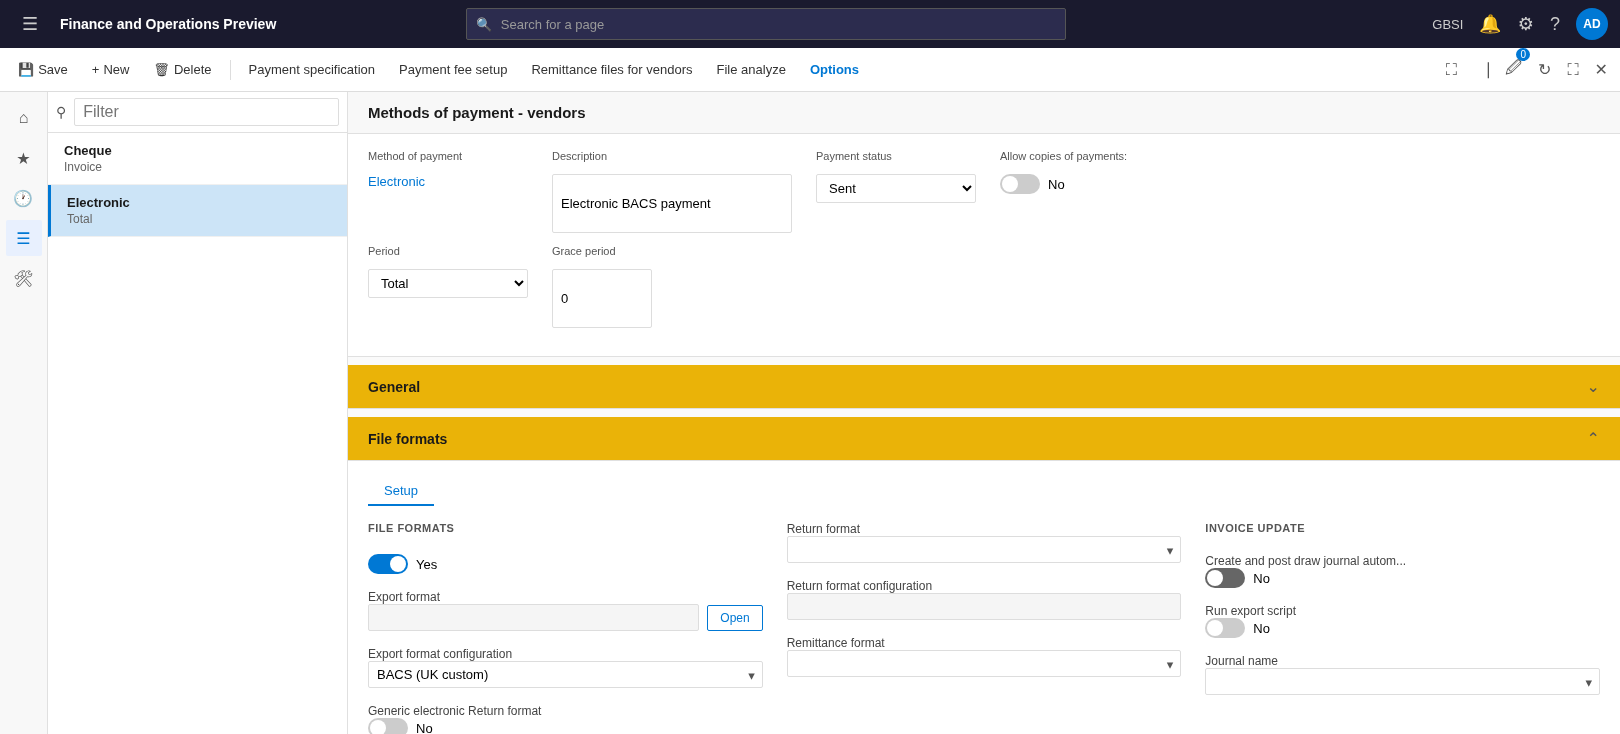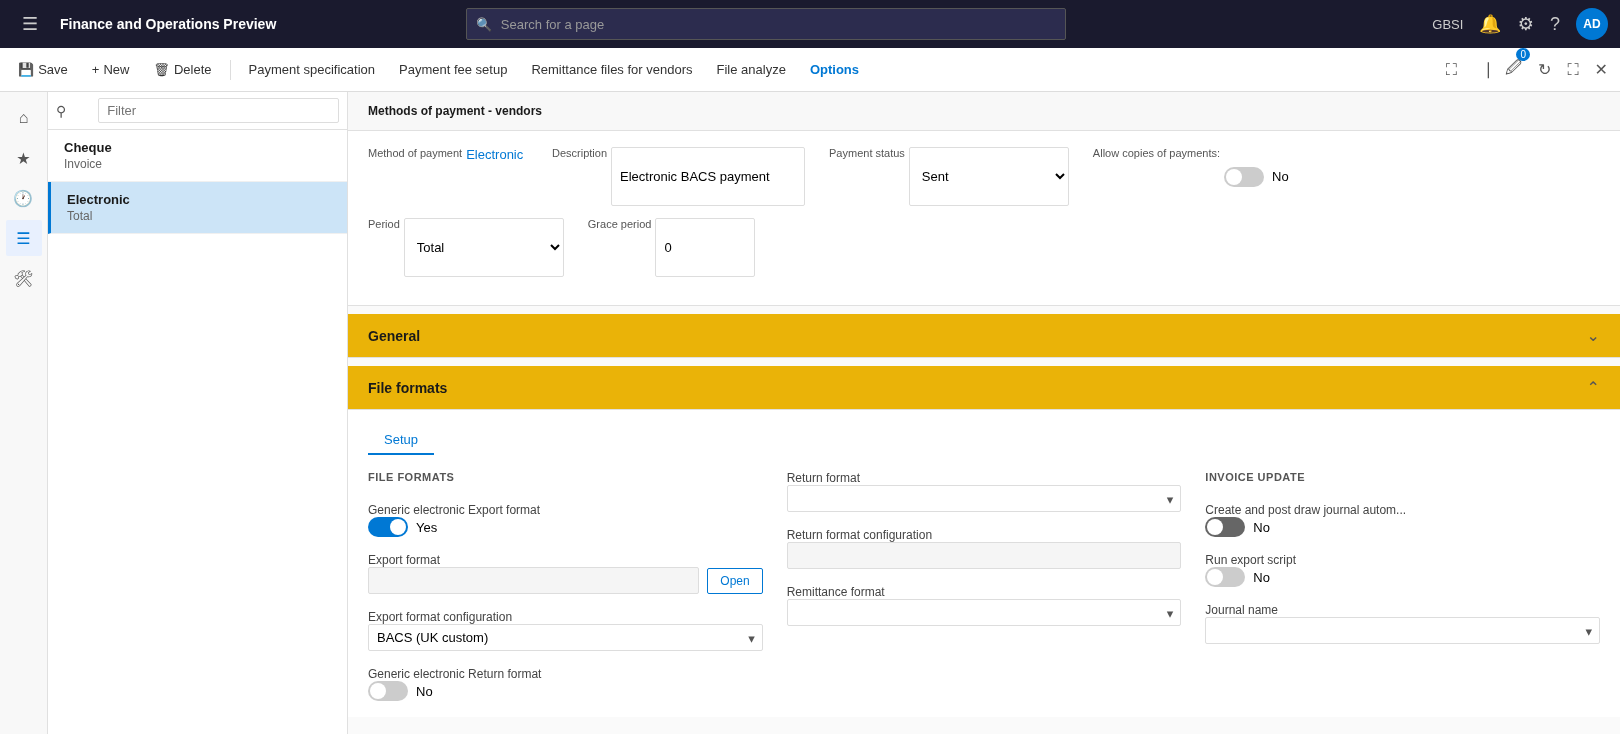--- a/index.html
+++ b/index.html
@@ -151,24 +151,23 @@
       align-items: center;
       padding: 6px 8px;
       border-bottom: 1px solid #e0e0e0;
       gap: 8px;
     }
     .list-panel-toolbar .filter-icon { color: #555; font-size: 14px; }
     .filter-input {
       flex: 1;
       border: 1px solid #ddd;
       padding: 4px 8px;
-      font-size: 13px;
+      font-size: 16px;
       border-radius: 2px;
       outline: none;
-      margin-left: 24px;
     }
     .list-items { flex: 1; overflow-y: auto; }
     .list-item {
       padding: 10px 16px;
       cursor: pointer;
       border-bottom: 1px solid #f0f0f0;
     }
     .list-item.selected { background: #cce4f7; border-left: 3px solid #0078d4; }
     .list-item .item-name { font-weight: 600; font-size: 13px; color: #1a1a1a; }
     .list-item .item-sub { font-size: 12px; color: #666; margin-top: 2px; }
@@ -180,35 +179,35 @@
       overflow-y: auto;
       padding: 0;
     }
 
     
     .detail-header {
       background: #f8f8f8;
       padding: 12px 20px;
       border-bottom: 1px solid #e0e0e0;
     }
-    .detail-header h2 { font-size: 12px; font-weight: 600; color: #1a1a1a; }
+    .detail-header h2 { font-size: 15px; font-weight: 600; color: #1a1a1a; }
 
     
     .form-top {
       background: #fff;
       padding: 16px 20px;
       border-bottom: 1px solid #e0e0e0;
     }
     .form-row {
       display: flex;
       gap: 24px;
       margin-bottom: 12px;
       flex-wrap: wrap;
     }
-    .form-field { display: flex; flex-direction: row; gap: 4px; min-width: 160px; }
+    .form-field { display: flex; flex-direction: column; gap: 12px; min-width: 160px; }
     .form-field label { font-size: 11px; color: #555; font-weight: 500; }
     .form-field .field-value { font-size: 13px; color: #0078d4; cursor: pointer; }
     .form-input {
       border: 1px solid #ddd;
       padding: 21px 8px;
       font-size: 13px;
       border-radius: 2px;
       background: #fff;
       outline: none;
     }
@@ -507,21 +506,20 @@
           <span>Setup</span>
         </div>
 
         
         <div class="file-formats-grid">
 
           <div class="ff-column">
             <div class="ff-section-title">FILE FORMATS</div>
 
             <div class="ff-field">
-              <label>Generic electronic Export format</label>
               <div class="toggle-row">
                 <div class="toggle on"></div>
                 <span>Yes</span>
               </div>
             </div>
 
             <div class="ff-field">
               <label>Export format</label>
               <div class="export-format-row">
                 <input class="export-format-input" type="text" value="" style="">

